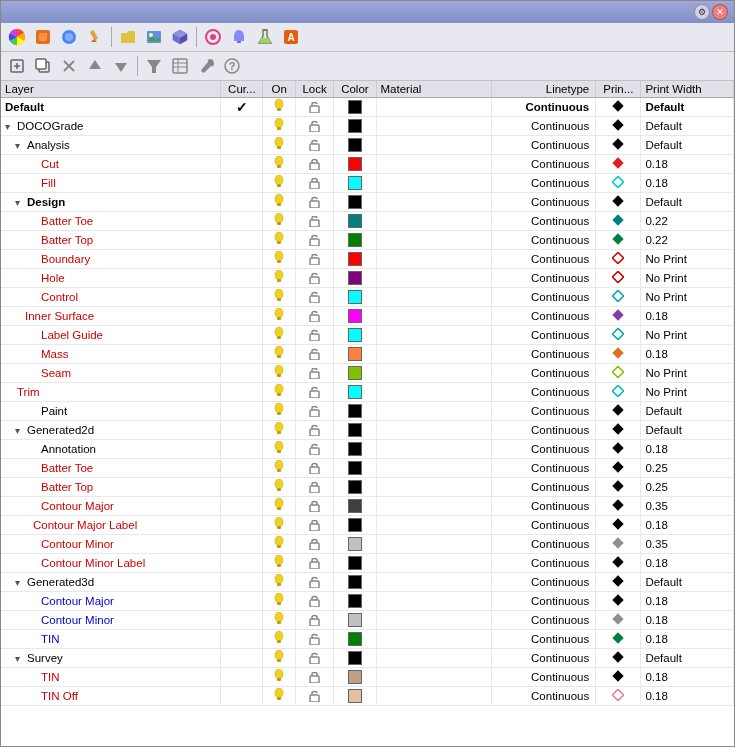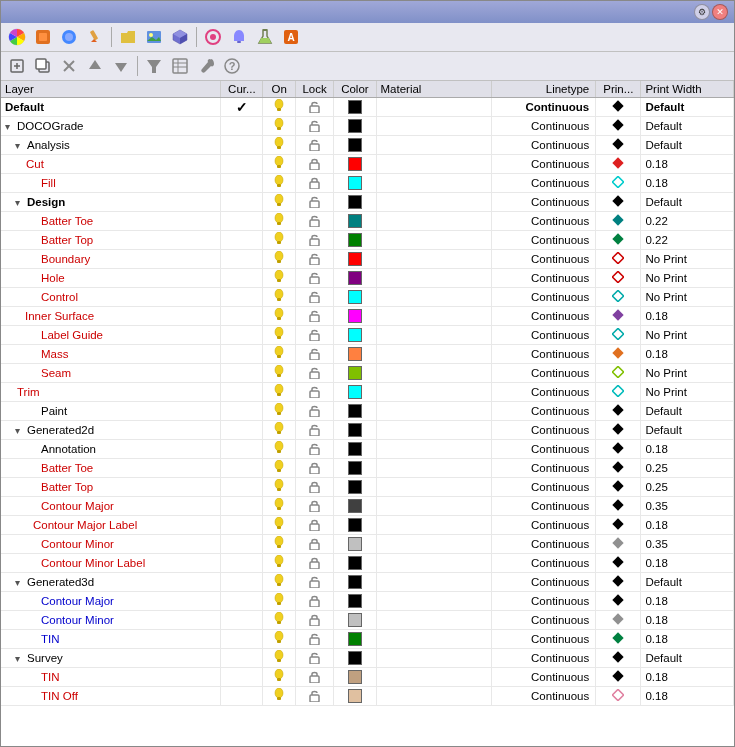--- a/index.html
+++ b/index.html
@@ -345,21 +345,21 @@
                 </svg></span></td>
             <td class="col-color" style="text-align: center;"><span class="color-swatch" style="background-color:#000000;"></span></td>
             <td class="col-material"><span></span></td>
             <td class="col-linetype"><span style="font-weight:normal">Continuous</span></td>
             <td class="col-print" style="text-align: center;"><span><svg width="12" height="12" viewBox="0 0 12 12">
                   <rect x="2" y="2" width="8" height="8" transform="rotate(45 6 6)" fill="#000000"></rect>
                 </svg></span></td>
             <td class="col-printwidth"><span style="font-weight:normal">Default</span></td>
           </tr>
           <tr>
-            <td class="col-layer" style="padding-left: 13px;"><span style="display:inline-block;width:12px;"></span><span style="color:#cc0000;font-weight:normal">Cut</span></td>
+            <td class="col-layer" style="padding-left: 28px;"><span style="display:inline-block;width:12px;"></span><span style="color:#cc0000;font-weight:normal">Cut</span></td>
             <td class="col-cur" style="text-align: center;"></td>
             <td class="col-on" style="text-align: center;"><span><svg width="14" height="14" viewBox="0 0 14 14">
                   <ellipse cx="7" cy="5" rx="4" ry="5" fill="#f0d020" stroke="#c0a000" stroke-width="0.5"></ellipse>
                   <rect x="5" y="9" width="4" height="3" rx="1" fill="#c0a000"></rect>
                 </svg></span></td>
             <td class="col-lock" style="text-align: center;"><span><svg width="13" height="13" viewBox="0 0 13 13">
                   <rect x="2" y="6" width="9" height="7" rx="1" fill="none" stroke="#888" stroke-width="1.5"></rect>
                   <path d="M4,6 L4,4 C4,2 9,2 9,4 L9,6" fill="none" stroke="#888" stroke-width="1.5"></path>
                 </svg></span></td>
             <td class="col-color" style="text-align: center;"><span class="color-swatch" style="background-color:#ff0000;"></span></td>

